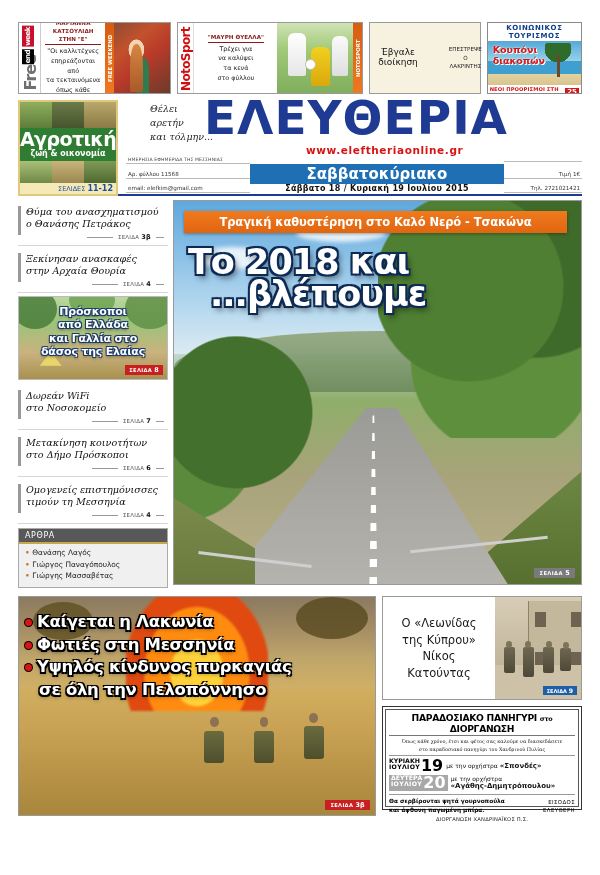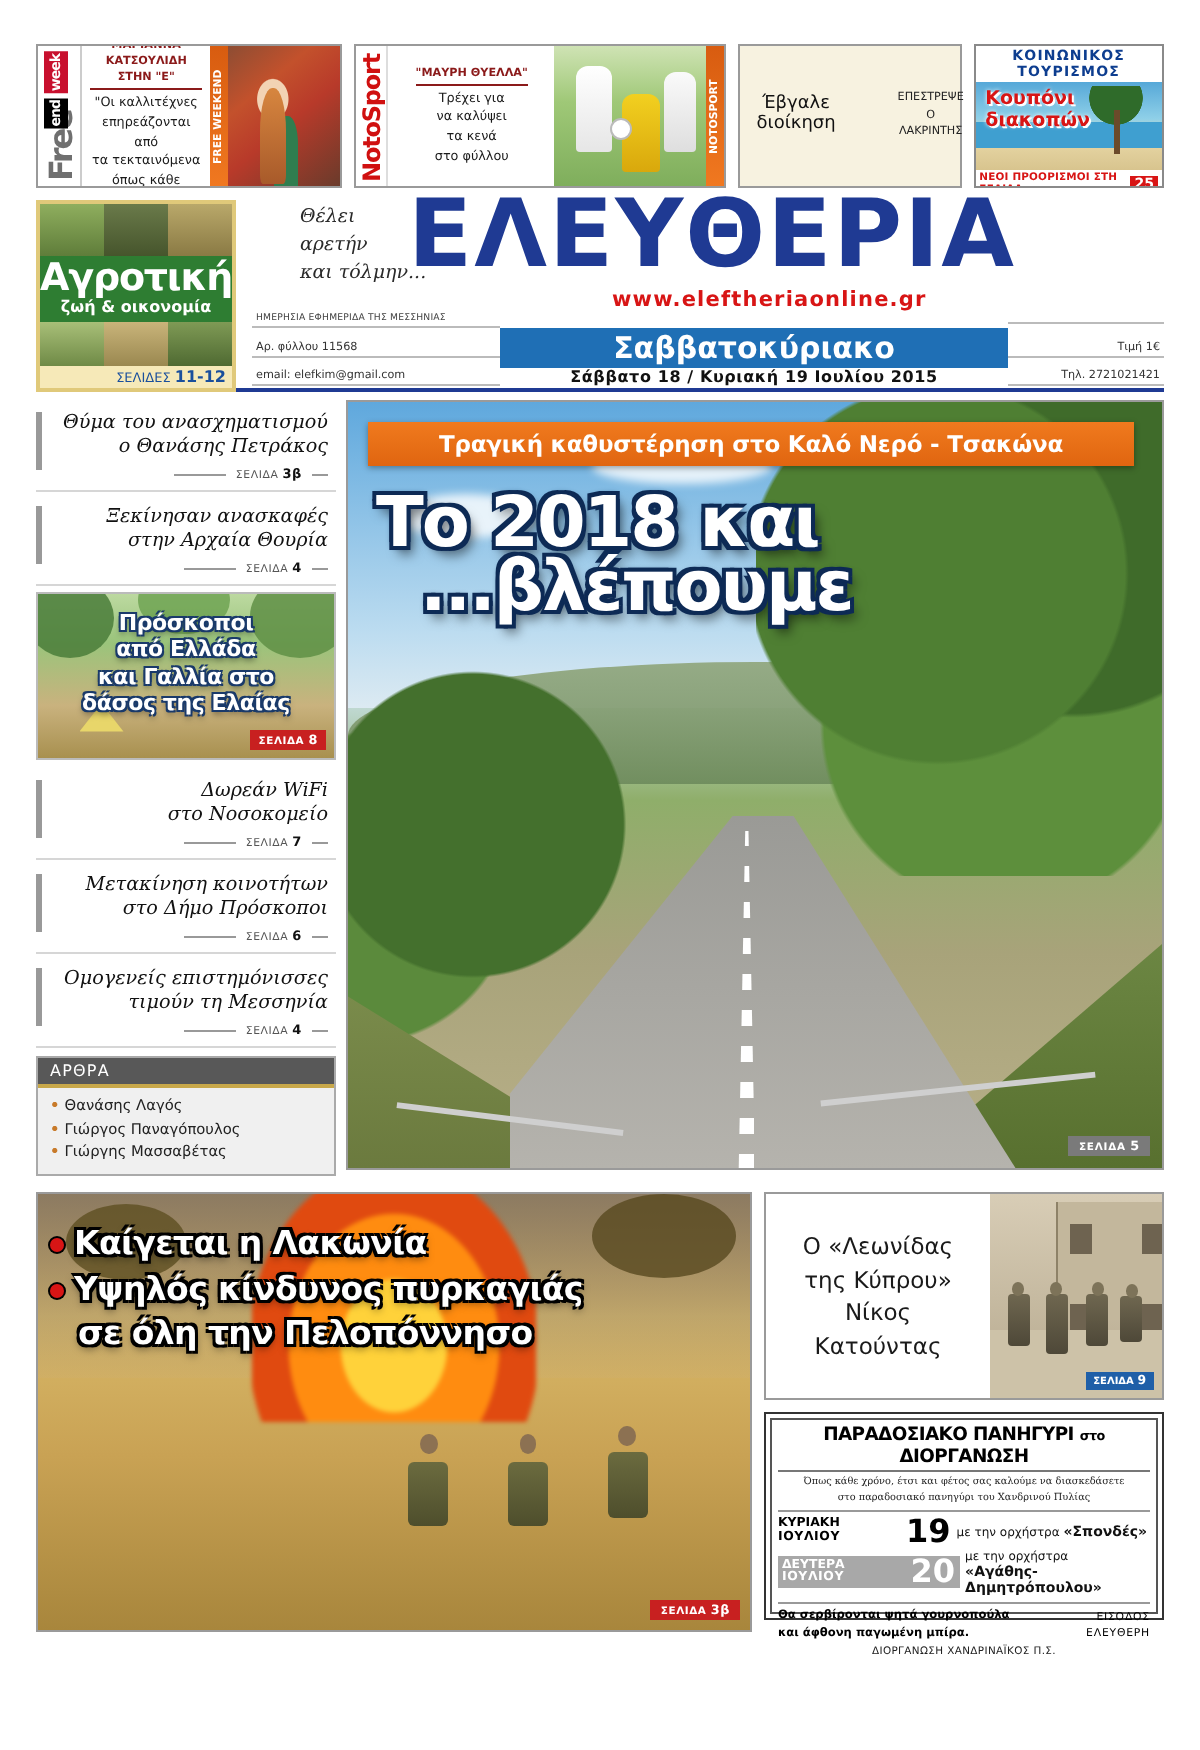--- a/index.html
+++ b/index.html
@@ -147,21 +147,21 @@
   .date-line { font-weight: bold; font-size: 8px; color: #111; letter-spacing: 0.3px; }
   .sep-line { border-top: 2px solid #1f3a93; margin: 2px 18px 0; }
 
   
   .body-wrap { display: flex; padding: 4px 18px 0; gap: 5px; }
 
   .sidebar { width: 150px; }
   .side-item { position: relative; padding: 6px 4px 4px 8px; border-bottom: 1px solid #d6d6d6; margin-bottom: 1px; }
   .side-item:before { content:""; position:absolute; left:0; top:6px; bottom:10px; width:3px; background:#999; }
   .side-item .txt { font-family: "DejaVu Serif","Liberation Serif",serif; font-style: italic;
-    font-size: 9.6px; line-height: 1.3; color: #111; text-align: right; }
+    font-size: 9.6px; line-height: 1.3; color: #111; text-align: left; }
   .side-page { text-align: right; font-size: 5.4px; color: #555; margin-top: 2px; letter-spacing: 0.3px; }
   .side-page b { font-size: 6.5px; color: #111; }
   .side-page:before { content:""; display:inline-block; width:26px; height:1px; background:#999;
      vertical-align:middle; margin-right:3px; }
   .side-page:after { content:""; display:inline-block; width:8px; height:1px; background:#999;
      vertical-align:middle; margin-left:3px; }
 
   .scouts { position: relative; height: 84px; border: 1px solid #bbb; overflow: hidden; margin: 3px 0 4px;
      background: linear-gradient(#bcd9a0 0%, #9ac47b 30%, #c9b27e 68%, #a8904f 100%); }
   .scouts .tree { position:absolute; background:#4a7c39; border-radius:50%; opacity:.85; }
@@ -291,21 +291,21 @@
 
   .panigyri { border: 1px solid #333; background: #fff; padding: 2px; height: 104px; }
   .pan-inner { border: 1px solid #555; height: 100%; padding: 2px 3px; display:flex; flex-direction:column; }
   .pan-title { text-align: center; font-weight: bold; font-size: 9.2px; letter-spacing: -0.3px;
      border-bottom: 1px solid #777; padding-bottom: 1px; margin-bottom: 2px; color:#000; }
   .pan-title .sm { font-size: 6.4px; font-weight: bold; }
   .pan-sub { text-align: center; font-size: 4.9px; line-height: 1.5; color: #222;
      border-bottom: 1px solid #999; padding-bottom: 2px; margin-bottom: 2px;
      font-family: "DejaVu Serif","Liberation Serif",serif; }
   .pan-row { display: flex; align-items: center; gap: 3px; margin-bottom: 1px; }
-  .pan-day { display: flex; align-items: center; background: #fff; gap: 32px; }
+  .pan-day { display: flex; background: #fff; }
   .pan-day .dw { font-size: 6.2px; font-weight: bold; line-height: 1.05; color:#000; text-align:left; }
   .pan-day .dw .m { letter-spacing: 0.3px; }
   .pan-day .num { font-size: 16px; font-weight: bold; color: #000; margin-left: 1px; line-height: 1; }
   .pan-day.grey { background: #a8a8a8; padding: 0 2px; }
   .pan-day.grey .dw, .pan-day.grey .num { color: #fff; }
   .pan-orch { font-size: 6px; color: #111; }
   .pan-orch b { font-size: 7px; }
   .pan-foot { display:flex; justify-content: space-between; align-items: flex-end; margin-top: 2px;
      border-top: 1px solid #999; padding-top: 2px; }
   .pan-foot .left { font-size: 5.8px; font-weight: bold; line-height: 1.5; color:#000; }
@@ -567,20 +567,21 @@
     <div class="fireman fm2">
       <div class="head"></div>
         <div class="body"></div>
     </div>
     <div class="fireman fm3">
       <div class="head"></div>
         <div class="body"></div>
     </div>
     <ul class="fire-list">
       <li><span class="dot"></span><span>Καίγεται η Λακωνία</span></li>
+      <li><span class="dot"></span><span>Φωτιές στη Μεσσηνία</span></li>
       <li><span class="dot"></span><span>Υψηλός κίνδυνος πυρκαγιάς</span></li>
       <li class="nb">σε όλη την Πελοπόννησο</li>
     </ul>
     <div class="fire-page">
       <span>ΣΕΛΙΔΑ</span>
       <b>3β</b>
     </div>
   </div>
 
   <div class="right-col">

